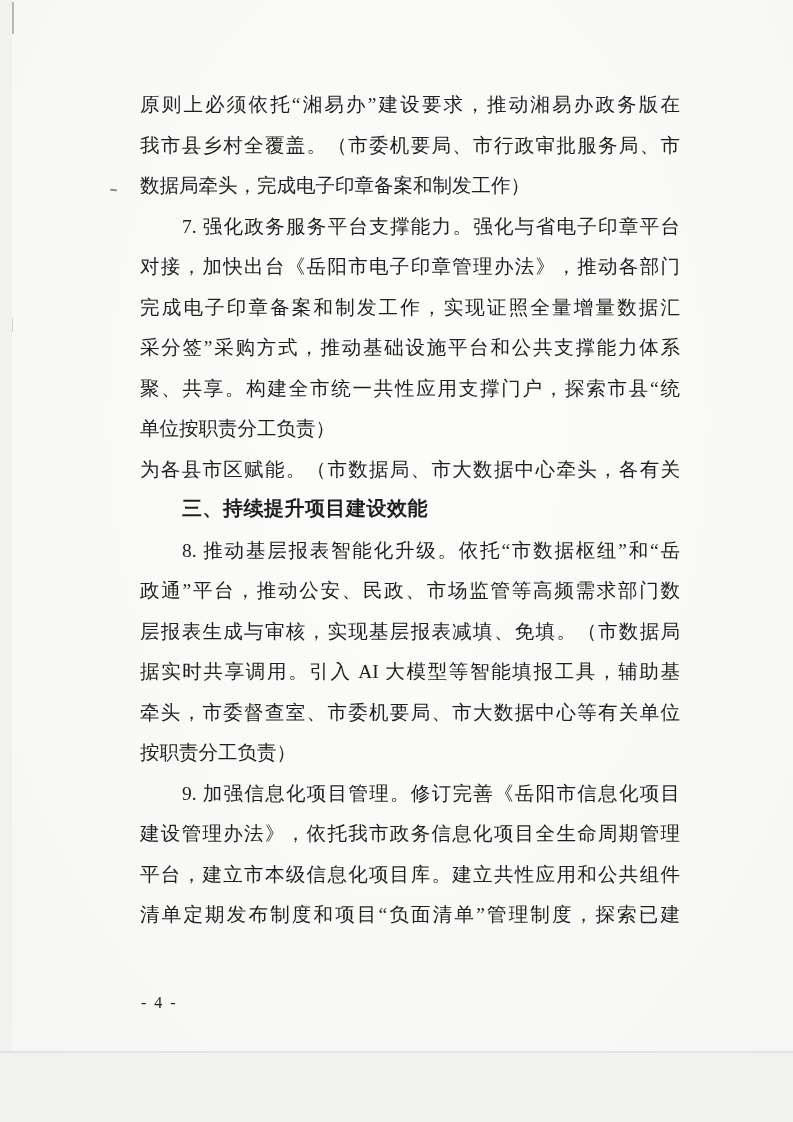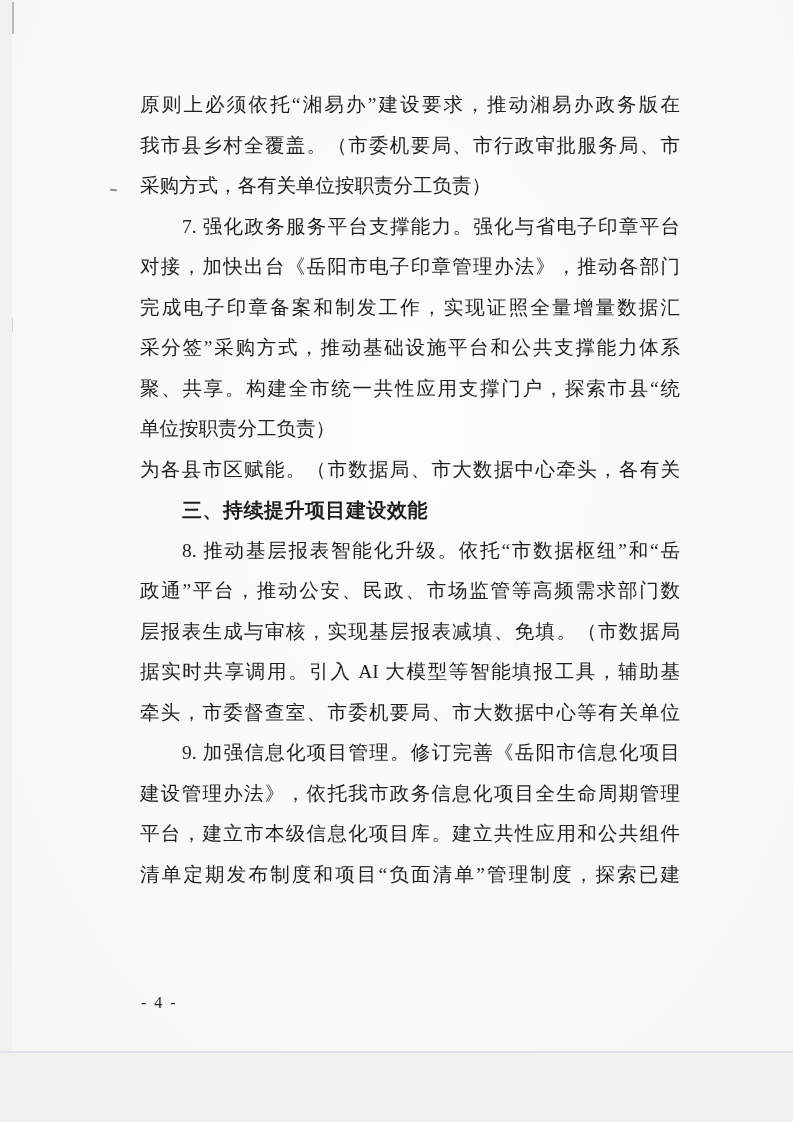--- a/index.html
+++ b/index.html
@@ -33,21 +33,21 @@
   }
   .line{
     height:40.5px;line-height:40.5px;
     font-size:19.5px;color:var(--ink);
     text-align:justify;overflow:hidden;
     white-space:normal;
   }
   .line.just{text-align-last:justify;}
   .line.indent{text-indent:42px;}
   .paragraph.heading .line{
-    font-family:Liberation Sans, sans-serif;
+    font-family:Liberation Mono, monospace;
     font-weight:700;font-size:20px;letter-spacing:.5px;
     text-align:right;text-align-last:left;
   }
   .page-number{
     position:absolute;left:129px;top:991px;height:24px;line-height:24px;
     font-size:16px;letter-spacing:2px;color:#222;
   }
   .speck{position:absolute;background:#8b8b8b;}
   .speck-1{left:98px;top:189px;width:7px;height:2px;border-radius:1px;transform:rotate(8deg);}
   .edge-smudge{position:absolute;left:0;top:2px;width:2px;height:32px;background:rgba(70,70,75,.35);}
@@ -58,40 +58,41 @@
 
 <div class="page">
   <span class="edge-smudge"></span>
   <span class="edge-smudge-2"></span>
   <span class="speck speck-1"></span>
 
   <div class="doc-body" id="doc-body">
       <div class="paragraph">
         <div class="line just">原则上必须依托“湘易办”建设要求，推动湘易办政务版在</div>
         <div class="line just">我市县乡村全覆盖。（市委机要局、市行政审批服务局、市</div>
-        <div class="line">采购方式，各有关单位按职责分工负责）</div>
+        <div class="line">数据局牵头，完成电子印章备案和制发工作）</div>
       </div>
       <div class="paragraph">
         <div class="line just indent">7. 强化政务服务平台支撑能力。强化与省电子印章平台</div>
         <div class="line just">对接，加快出台《岳阳市电子印章管理办法》，推动各部门</div>
         <div class="line just">完成电子印章备案和制发工作，实现证照全量增量数据汇</div>
         <div class="line just">采分签”采购方式，推动基础设施平台和公共支撑能力体系</div>
         <div class="line just">聚、共享。构建全市统一共性应用支撑门户，探索市县“统</div>
         <div class="line">单位按职责分工负责）</div>
         <div class="line just">为各县市区赋能。（市数据局、市大数据中心牵头，各有关</div>
       </div>
       <div class="paragraph heading">
         <div class="line indent">三、持续提升项目建设效能</div>
       </div>
       <div class="paragraph">
         <div class="line just indent">8. 推动基层报表智能化升级。依托“市数据枢纽”和“岳</div>
         <div class="line just">政通”平台，推动公安、民政、市场监管等高频需求部门数</div>
         <div class="line just">层报表生成与审核，实现基层报表减填、免填。（市数据局</div>
         <div class="line just">据实时共享调用。引入 AI 大模型等智能填报工具，辅助基</div>
         <div class="line just">牵头，市委督查室、市委机要局、市大数据中心等有关单位</div>
+        <div class="line">按职责分工负责）</div>
       </div>
       <div class="paragraph">
         <div class="line just indent">9. 加强信息化项目管理。修订完善《岳阳市信息化项目</div>
         <div class="line just">建设管理办法》，依托我市政务信息化项目全生命周期管理</div>
         <div class="line just">平台，建立市本级信息化项目库。建立共性应用和公共组件</div>
         <div class="line just">清单定期发布制度和项目“负面清单”管理制度，探索已建</div>
       </div>
     </div>
 
   <div class="page-number">- 4 -</div>

